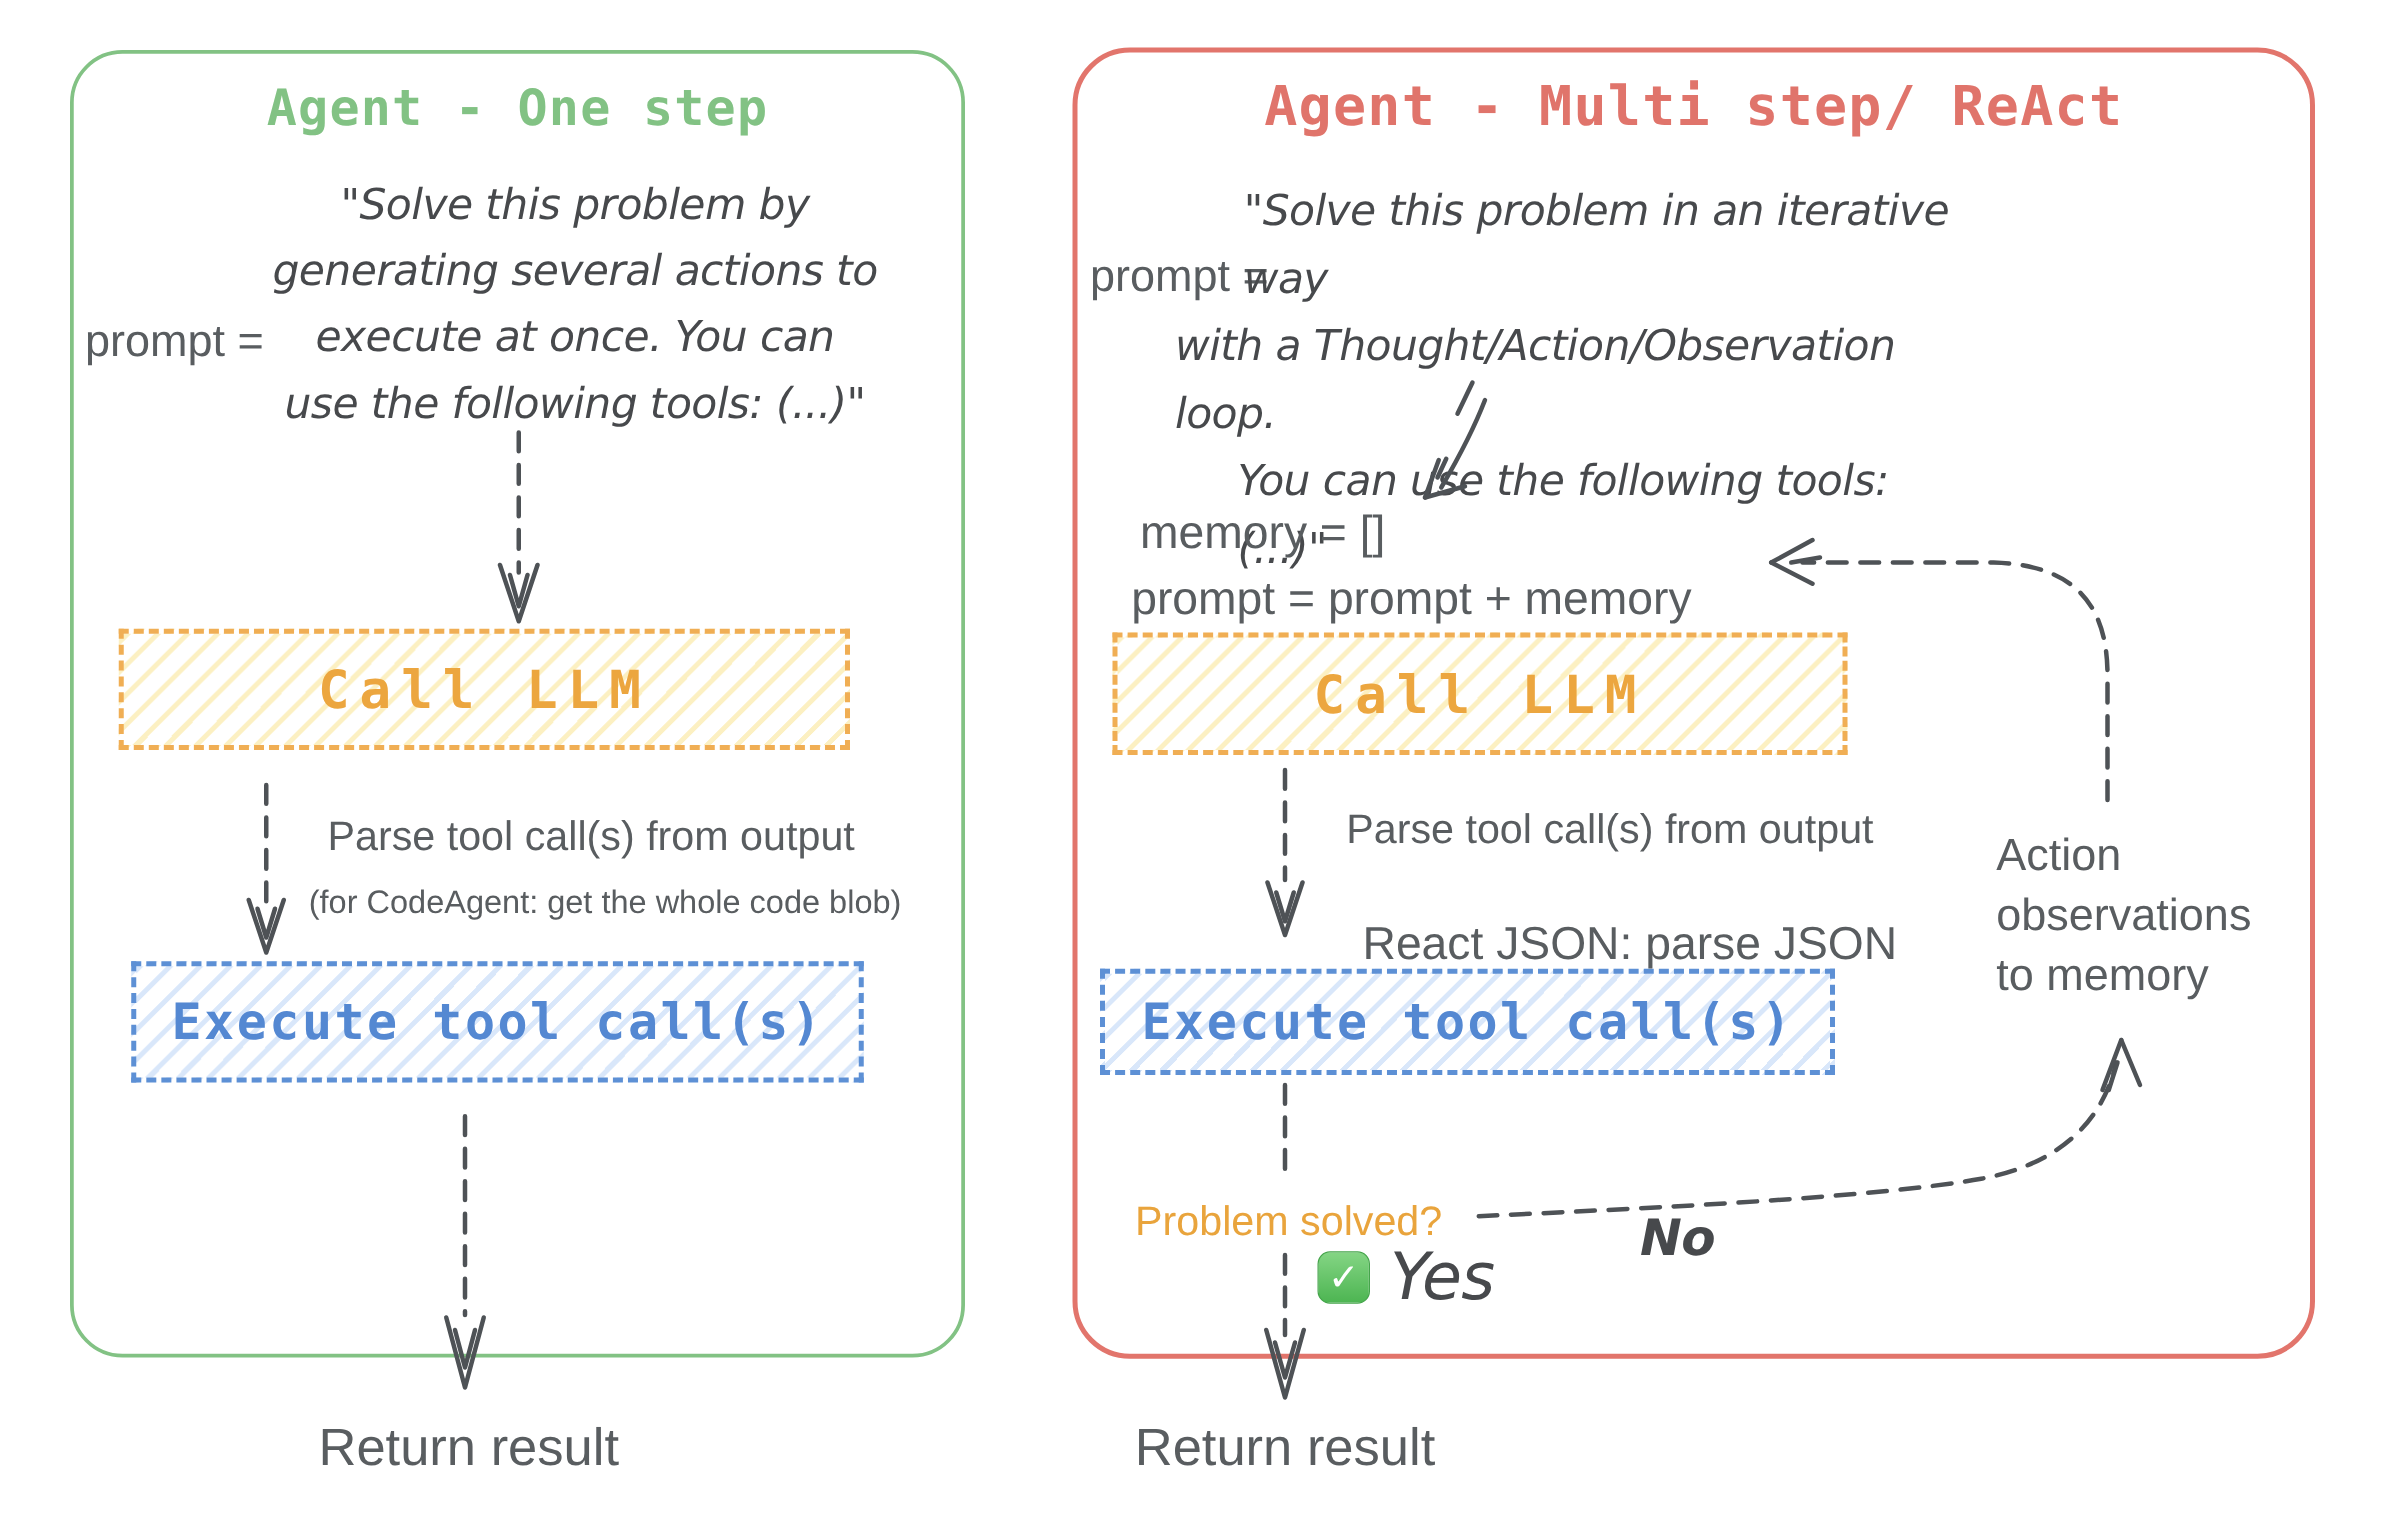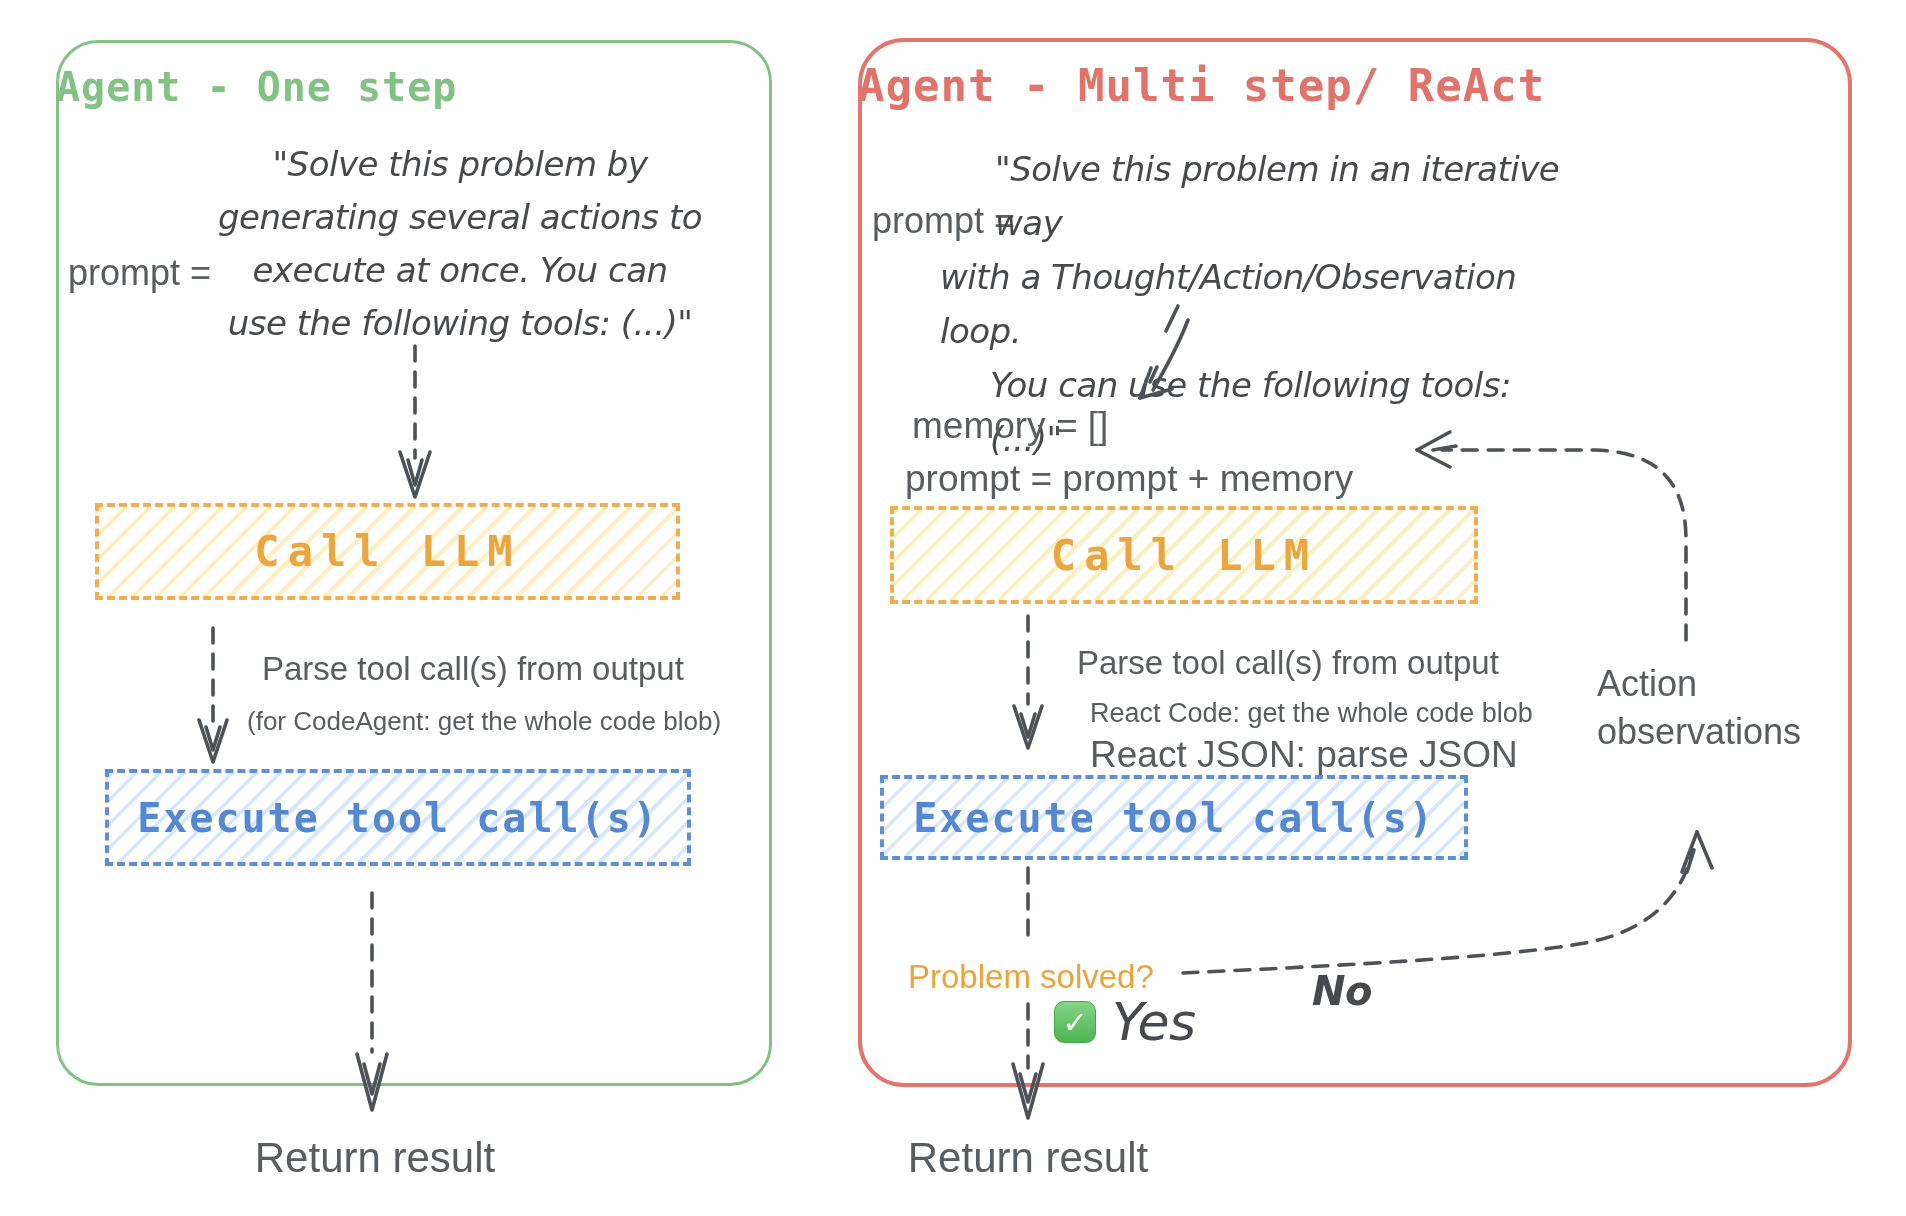--- a/index.html
+++ b/index.html
@@ -9,21 +9,21 @@
     background:#ffffff; overflow:hidden;
     font-family:"Liberation Sans", sans-serif;
   }
   .panel { position:absolute; background:#fff; }
   #left-panel  { left:56px;  top:40px; width:716px; height:1046px;
                  border:3.5px solid #82c284; border-radius:42px; }
   #right-panel { left:858px; top:38px; width:994px; height:1049px;
                  border:4px solid #e2756c; border-radius:46px; }
 
   .panel-title {
-    position:absolute; 
+    position:absolute; text-align:center;
     font-family:"DejaVu Sans Mono", monospace; font-weight:bold;
     letter-spacing:1px;
   }
   #l-title { left:56px; top:64px; width:716px; font-size:40px; color:#82c284; }
   #r-title { left:858px; top:60px; width:994px; font-size:44px; color:#e0746b; }
 
   .hand {
     font-family:"DejaVu Sans", sans-serif; font-style:italic;
     color:#47494c; letter-spacing:-0.5px;
   }
@@ -131,33 +131,33 @@
   <div class="hatch-box hatch-blue" id="l-execute">
     <span>Execute tool call(s)</span>
   </div>
   <div class="hatch-box hatch-blue" id="r-execute">
     <span>Execute tool call(s)</span>
   </div>
 
   <div class="sans" id="l-parse-title">Parse tool call(s) from output</div>
   <div class="sans" id="l-parse-note">(for CodeAgent: get the whole code blob)</div>
   <div class="sans" id="r-parse-title">Parse tool call(s) from output</div>
-  <div class="sans" id="r-parse-note-code">React Code: get the whole code blob</div>
   <div class="sans" id="r-parse-note-json">React JSON: parse JSON</div>
 
   <div id="r-problem-solved">Problem solved?</div>
   <div id="r-yes-row">
     <span class="check-icon">✓</span>
     <span class="hand" id="r-yes-label">Yes</span>
   </div>
   <div class="hand" id="r-no-label">No</div>
 
   <div id="r-append">
     <div>Action</div>
     <div>observations</div>
+    <div>to memory</div>
   </div>
 
   <div class="return-label" id="l-return">Return result</div>
   <div class="return-label" id="r-return">Return result</div>
 
   <svg id="arrow-overlay" viewBox="0 0 1906 1216" xmlns="http://www.w3.org/2000/svg">
 
     <g>
       <path class="dash" d="M415,346 L415,458"></path>
       <path class="solid" d="M400,452 L415,497 L430,452"></path>

